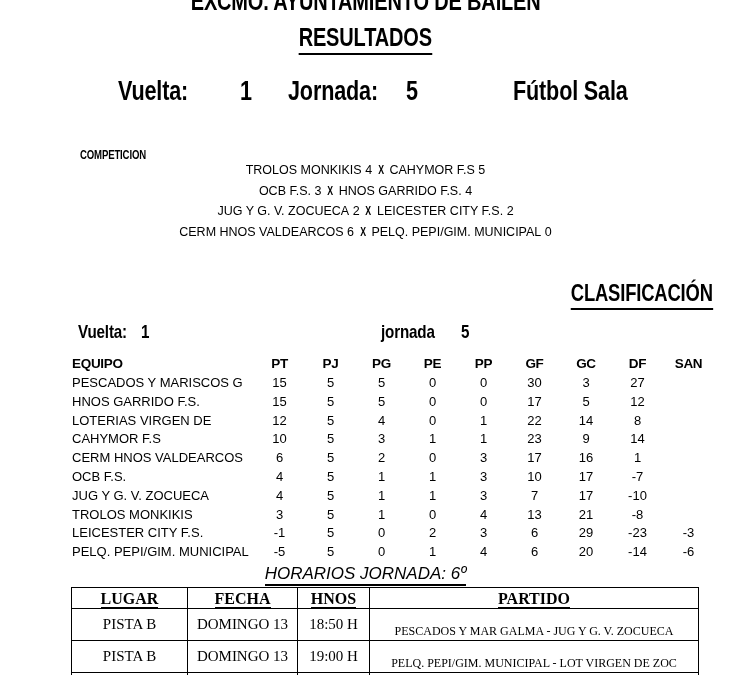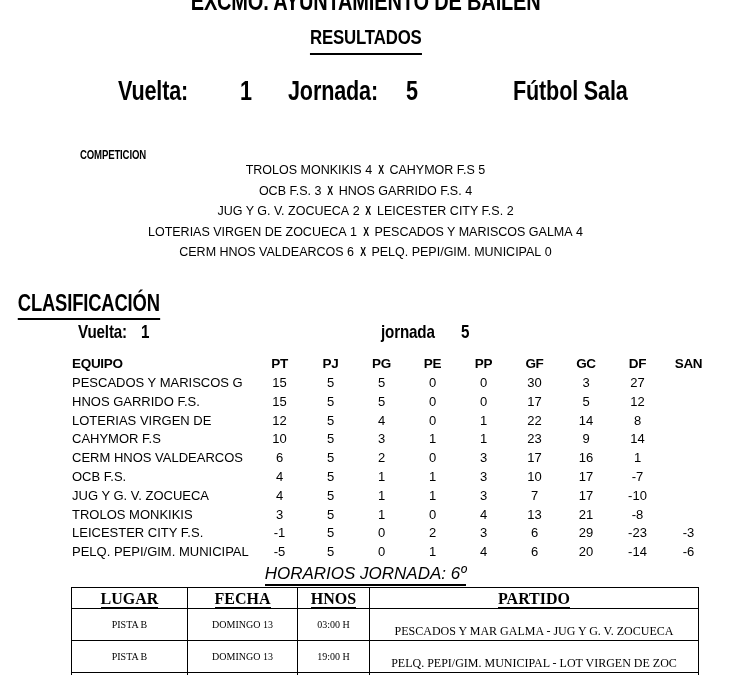--- a/index.html
+++ b/index.html
@@ -44,21 +44,21 @@
     font-size: 25px;
     line-height: 30px;
     white-space: nowrap;
   }
   .resultados {
     position: absolute;
     top: 22px;
     left: 0;
     width: 731px;
     text-align: center;
-    font-size: 21px;
+    font-size: 25px;
     line-height: 30px;
     white-space: nowrap;
   }
   .resultados .u {
     border-bottom: 2.5px solid #000;
     padding-bottom: 1px;
   }
 
   
   .vjline {
@@ -121,25 +121,24 @@
     transform: scaleX(0.7);
     padding: 0 1px;
   }
 
   
   .clasif {
     position: absolute;
     top: 280px;
     left: 0;
     width: 731px;
-    text-align: left;
+    text-align: right;
     font-size: 23px;
     line-height: 27px;
     white-space: nowrap;
-    margin-top: 10px;
   }
   .clasif .u {
     border-bottom: 2.5px solid #000;
     padding-bottom: 1px;
   }
 
   .cl-sub {
     position: absolute;
     top: 320px;
     left: 0;
@@ -224,21 +223,21 @@
     width: 627px;
     border-collapse: collapse;
     table-layout: fixed;
     font-family: "Liberation Serif", serif;
   }
   .schedule td, .schedule th {
     border: 1.3px solid #000;
     padding: 0;
     text-align: center;
     vertical-align: middle;
-    font-size: 10px;
+    font-size: 15px;
     line-height: 13px;
     font-weight: normal;
     white-space: nowrap;
   }
   .schedule thead th {
     height: 20px;
     font-size: 16px;
     font-weight: bold;
   }
   .schedule thead th span.u {
@@ -291,23 +290,20 @@
     <div class="match">
       <span>TROLOS MONKIKIS</span>&nbsp;<span>4</span>&nbsp;<span class="xsep">X</span>&nbsp;<span>CAHYMOR F.S</span>&nbsp;<span>5</span>
     </div>
     <div class="match">
       <span>OCB F.S.</span>&nbsp;<span>3</span>&nbsp;<span class="xsep">X</span>&nbsp;<span>HNOS GARRIDO F.S.</span>&nbsp;<span>4</span>
     </div>
     <div class="match">
       <span>JUG Y G. V. ZOCUECA</span>&nbsp;<span>2</span>&nbsp;<span class="xsep">X</span>&nbsp;<span>LEICESTER CITY F.S.</span>&nbsp;<span>2</span>
     </div>
     <div class="match">
-      <span>LOTERIAS VIRGEN DE ZOCUECA</span>&nbsp;<span>1</span>&nbsp;<span class="xsep">X</span>&nbsp;<span>PESCADOS Y MARISCOS GALMA</span>&nbsp;<span>4</span>
-    </div>
-    <div class="match">
       <span>CERM HNOS VALDEARCOS</span>&nbsp;<span>6</span>&nbsp;<span class="xsep">X</span>&nbsp;<span>PELQ. PEPI/GIM. MUNICIPAL</span>&nbsp;<span>0</span>
     </div>
   </div>
 
   <div class="clasif">
     <span class="cond u">CLASIFICACIÓN</span>
   </div>
 
   <div class="cl-sub">
     <span class="seg cl-vlab"><span class="cond cond-l">Vuelta:</span></span>
@@ -471,21 +467,21 @@
         <th><span class="u">LUGAR</span></th>
         <th><span class="u">FECHA</span></th>
         <th><span class="u">HNOS</span></th>
         <th><span class="u">PARTIDO</span></th>
       </tr>
     </thead>
     <tbody>
       <tr>
         <td>PISTA B</td>
         <td>DOMINGO 13</td>
-        <td>03:00 H</td>
+        <td>18:50 H</td>
         <td class="partido">PESCADOS Y MAR GALMA  -  JUG Y G. V. ZOCUECA</td>
       </tr>
       <tr>
         <td>PISTA B</td>
         <td>DOMINGO 13</td>
         <td>19:00 H</td>
         <td class="partido">PELQ. PEPI/GIM. MUNICIPAL  -  LOT VIRGEN DE ZOC</td>
       </tr>
       <tr>
         <td class="lugar-wrap">NUEVO PABELLÓN</td>

